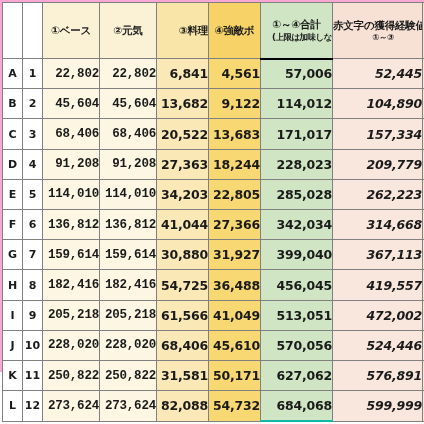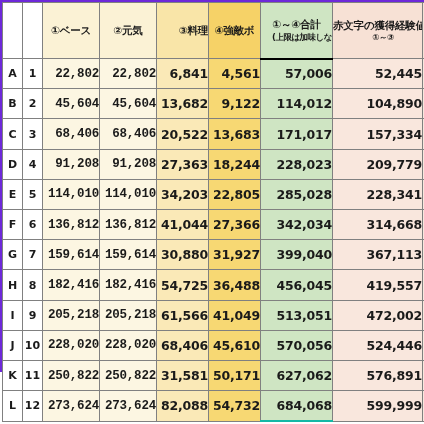--- a/index.html
+++ b/index.html
@@ -11,21 +11,21 @@
     width: 424px;
     height: 424px;
     overflow: hidden;
     font-family: "DejaVu Sans", "Liberation Sans", sans-serif;
   }
   #sheet {
     position: relative;
     width: 424px;
     height: 372px;
     box-sizing: border-box;
-    background: #6d28d9;
+    background: #f9a8d4;
     padding: 2px 2px 12px 2px;
   }
   table.grid {
     border-collapse: collapse;
     table-layout: fixed;
     width: 420px;
     height: 420px;
     background: #ffffff;
   }
   table.grid td, table.grid th {
@@ -89,21 +89,21 @@
   td.v-base, td.v-genki { background: #fcf6e2; font-family: Liberation Mono, monospace; }
   td.v-ryori { background: #fae9b7; }
   td.v-kyoteki { background: #f7d873; }
   td.v-total {
     background: #cfe5c3;
     border-left: 2px solid #000000;
     border-right: 2px solid #000000;
   }
   tr.drow:first-of-type td.v-total { border-top: 2px solid #000000; }
   tr.drow.last td.v-total { border-bottom: 2px solid #14b8a6; }
-  td.v-red, td.v-bonus { background: #f9e7dd; }
+  td.v-red, td.v-bonus { background: #f9e7dd; font-style: italic; }
   td.dash { text-align: right; padding-right: 6px; font-size: 14px; }
 </style>
 </head>
 <body>
 
 <div id="sheet">
   <table class="grid">
     <colgroup>
       <col class="c-letter">
         <col class="c-num">
@@ -191,21 +191,21 @@
           <td class="val v-bonus">18,244</td>
         </tr>
         <tr class="drow">
           <td class="idx">E</td>
           <td class="idx">5</td>
           <td class="val v-base">114,010</td>
           <td class="val v-genki">114,010</td>
           <td class="val v-ryori">34,203</td>
           <td class="val v-kyoteki">22,805</td>
           <td class="val v-total">285,028</td>
-          <td class="val v-red">228,341</td>
+          <td class="val v-red">262,223</td>
           <td class="val v-bonus">22,805</td>
         </tr>
         <tr class="drow">
           <td class="idx">F</td>
           <td class="idx">6</td>
           <td class="val v-base">136,812</td>
           <td class="val v-genki">136,812</td>
           <td class="val v-ryori">41,044</td>
           <td class="val v-kyoteki">27,366</td>
           <td class="val v-total">342,034</td>

